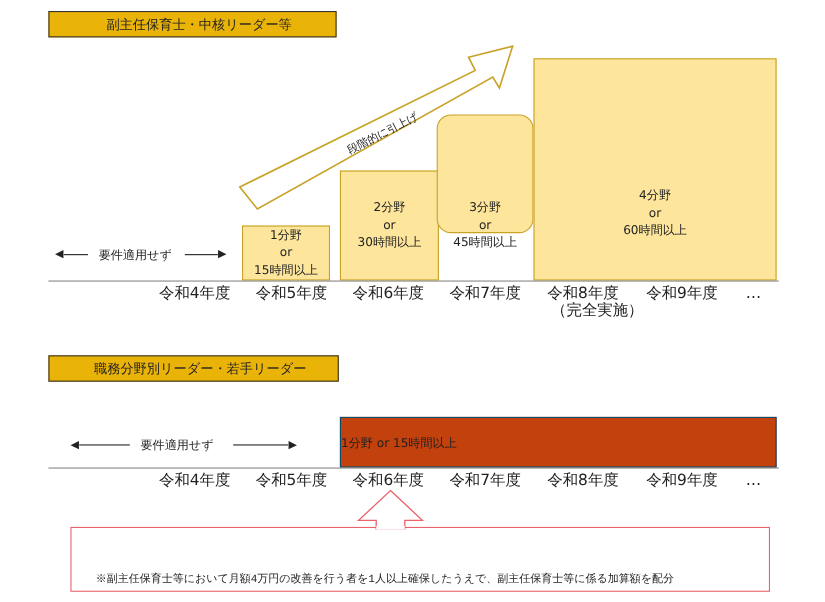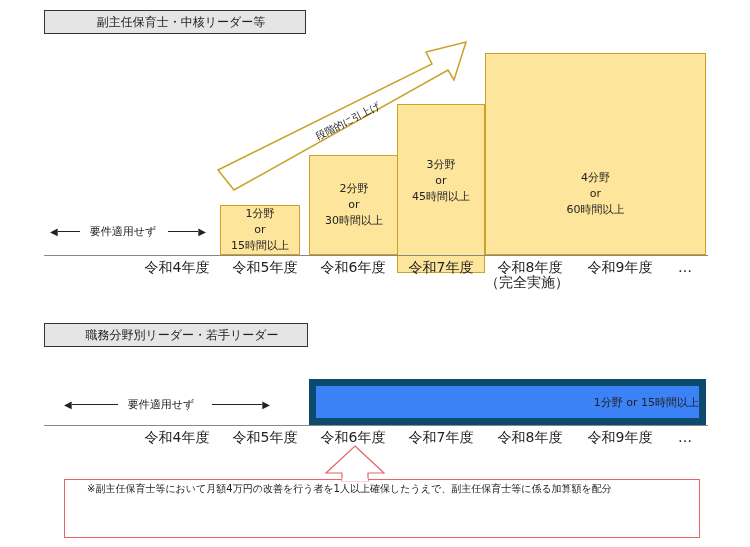--- a/index.html
+++ b/index.html
@@ -1,31 +1,31 @@
 <!DOCTYPE html>
 <html><head>
 <meta charset="utf-8">
 <style>
   html, body { margin: 0; padding: 0; background: #ffffff; }
   body { width: 750px; height: 547px; position: relative; overflow: hidden;
          font-family: "DejaVu Sans", "Liberation Sans", sans-serif; color: #222; }
   .abs { position: absolute; }
-  .title-box { background: #e5e5e5; border: 1px solid #333; font-size: 12px;
+  .title-box { background: #eab308; border: 1px solid #333; font-size: 12px;
                display: flex; align-items: center; justify-content: center; box-sizing: border-box; padding-left: 12px; }
   .step { background: #fde59c; border: 1px solid #c9a227; box-sizing: border-box;
           display: flex; flex-direction: column; align-items: center; justify-content: center;
           font-size: 11px; line-height: 16px; text-align: center; }
   .axis { background: #888; height: 1px; }
   .tick { font-size: 14px; text-align: center; line-height: 14px; width: 90px; }
   .noreq { font-size: 11px; display: flex; align-items: center; }
   .arrowline { height: 1px; background: #222; position: relative; }
-  .peach { background: #3b82f6; border: 7px solid #0c4a6e; box-sizing: border-box;
-           display: flex; align-items: center; justify-content: flex-end; font-size: 11px; }
+  .peach { background: #c2410c; border: 1px solid #0c4a6e; box-sizing: border-box;
+           display: flex; align-items: center; justify-content: flex-start; font-size: 11px; }
   .note { border: 1.5px solid #e8636b; box-sizing: border-box; font-size: 10px; line-height: 18px;
-          display: flex; flex-direction: column; justify-content: space-between; padding-left: 22px; }
+          display: flex; flex-direction: column; justify-content: flex-end; padding-left: 22px; font-family: Liberation Mono, monospace; }
 </style>
 </head>
 <body>
 
 <div class="abs title-box" style="left:44px;top:10px;width:262px;height:24px;">副主任保育士・中核リーダー等</div>
 
 <svg class="abs" style="left:210px;top:22px;" width="270" height="175">
   <polygon points="8,148 222,42 216,30 256,20 244,58 238,48 24,168" fill="#ffffff" stroke="#c9a227" stroke-width="1.5"></polygon>
   <text x="0" y="0" font-size="10" fill="#222" font-family="DejaVu Sans, sans-serif" transform="translate(108,118) rotate(-27)">段階的に引上げ</text>
 </svg>
@@ -41,39 +41,39 @@
 <div class="abs step" style="left:220px;top:205px;width:80px;height:50px;">
   <span>1分野</span>
   <span>or</span>
   <span>15時間以上</span>
 </div>
 <div class="abs step" style="left:309px;top:155px;width:90px;height:100px;text-align:center;">
   <span>2分野</span>
   <span>or</span>
   <span>30時間以上</span>
 </div>
-<div class="abs step" style="left:397px;top:104px;width:88px;height:169px;justify-content:flex-start;padding-top:52px;">
+<div class="abs step" style="left:397px;top:104px;width:88px;height:108px;justify-content:flex-start;padding-top:76px;border-radius:13px;">
   <span>3分野</span>
   <span>or</span>
   <span>45時間以上</span>
 </div>
 <div class="abs step" style="left:485px;top:53px;width:221px;height:202px;justify-content:center;padding-top:80px;">
   <span>4分野</span>
   <span>or</span>
   <span>60時間以上</span>
 </div>
 
 <div class="abs axis" style="left:44px;top:255px;width:664px;"></div>
 
 <div class="abs tick" style="left:132px;top:260px;">令和4年度</div>
 <div class="abs tick" style="left:220px;top:260px;">令和5年度</div>
 <div class="abs tick" style="left:308px;top:260px;">令和6年度</div>
 <div class="abs tick" style="left:396px;top:260px;">令和7年度</div>
 <div class="abs tick" style="left:485px;top:260px;">令和8年度</div>
-<div class="abs tick" style="left:482px;top:275px;">（完全実施）</div>
+<div class="abs tick" style="left:498px;top:275px;">（完全実施）</div>
 <div class="abs tick" style="left:575px;top:260px;">令和9年度</div>
 <div class="abs tick" style="left:640px;top:260px;">…</div>
 
 <div class="abs title-box" style="left:44px;top:323px;width:264px;height:24px;">職務分野別リーダー・若手リーダー</div>
 
 <div class="abs noreq" style="left:64px;top:396px;width:230px;height:16px;">
   <span style="font-size:10px;">◀</span>
   <div class="arrowline" style="width:46px;margin-right:10px;"></div>
   <span>要件適用せず</span>
   <div class="arrowline" style="width:50px;margin-left:18px;"></div>

